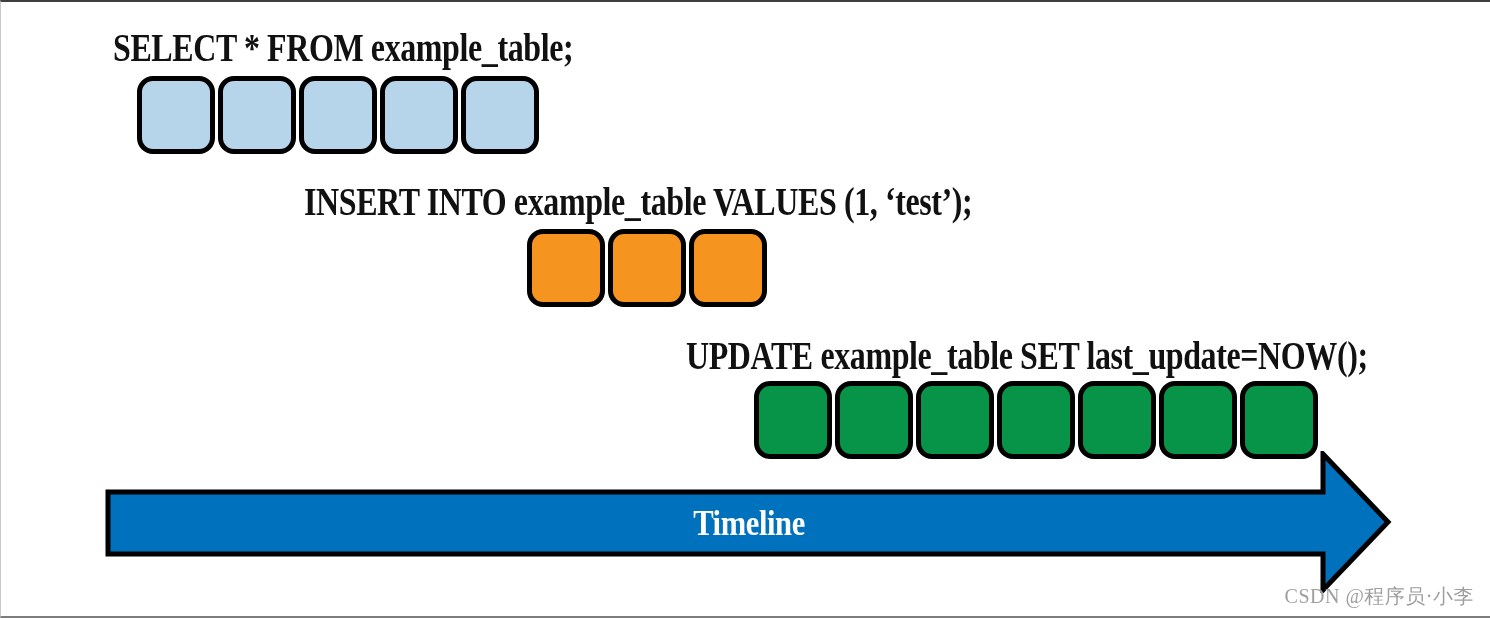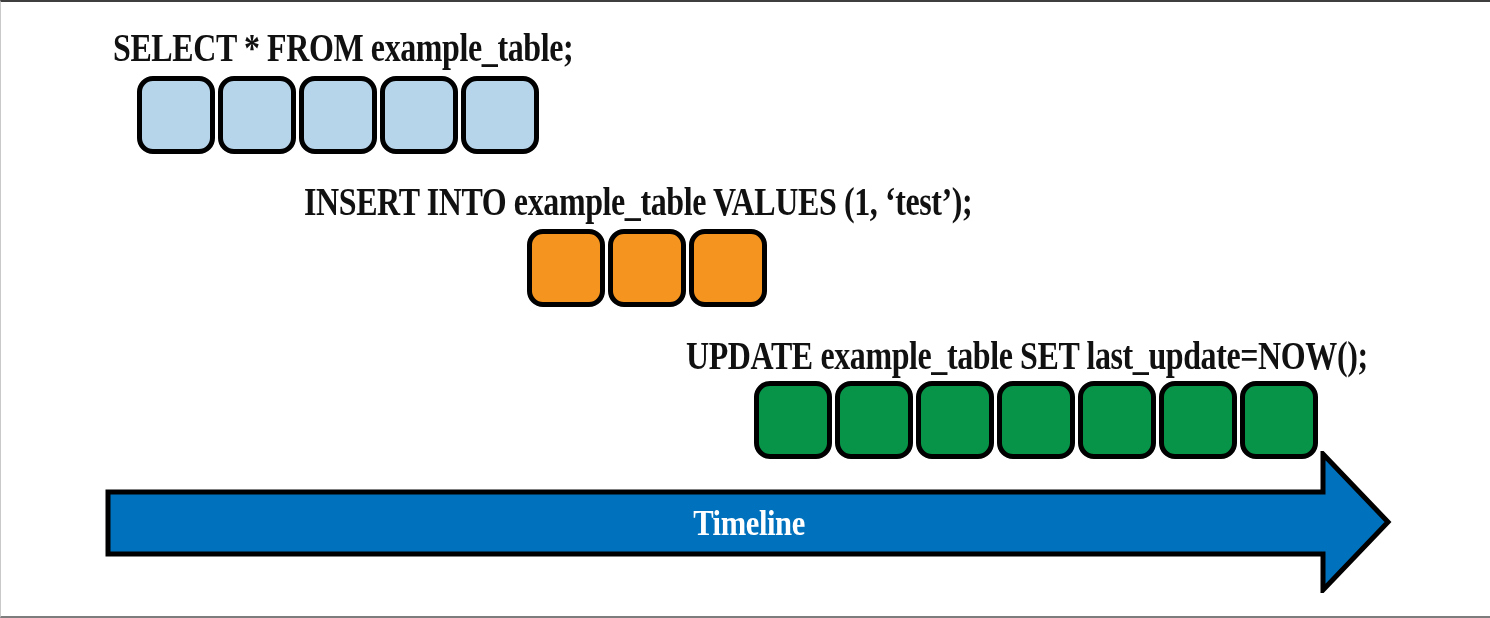--- a/index.html
+++ b/index.html
@@ -107,14 +107,15 @@
       <div class="block" style="background: rgb(8, 148, 72);"></div>
     </div>
 
   <div class="timeline-arrow-wrap">
     <svg width="1288" height="142" viewBox="0 0 1288 142">
       <polygon id="timeline-polygon" points="3,41 1218,41 1218,3 1283,71 1218,139 1218,103 3,103" fill="#0071bd" stroke="#000000" stroke-width="5" stroke-linejoin="miter"></polygon>
     </svg>
   </div>
   <div class="timeline-label">Timeline</div>
 
+  <div class="watermark">CSDN @程序员·小李</div>
 
 </div>
 
 </body></html>

